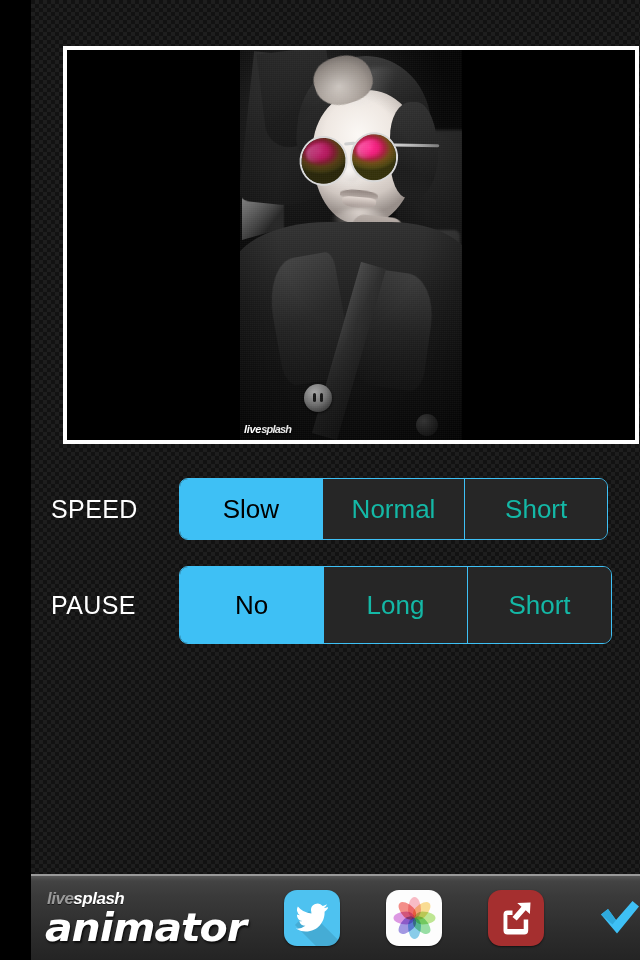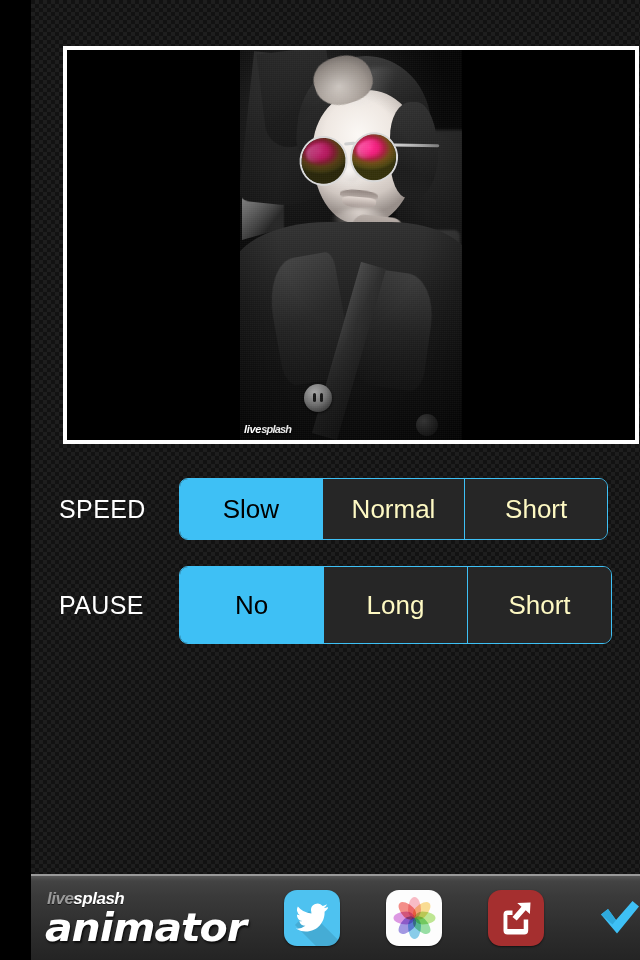--- a/index.html
+++ b/index.html
@@ -380,21 +380,21 @@
     left: 0;
     width: 640px;
     display: flex;
     align-items: center;
   }
   #row-speed { top: 478px; height: 62px; }
   #row-pause { top: 566px; height: 78px; border-radius: 6px; }
 
   .row-label {
     width: 148px;
-    padding-left: 28px;
+    padding-left: 20px;
     box-sizing: border-box;
     color: #ffffff;
     font-size: 25px;
     font-weight: normal;
     letter-spacing: 0.4px;
     line-height: 1;
   }
 
   .segmented {
     display: flex;
@@ -407,21 +407,21 @@
   }
   #seg-speed { width: 429px; }
   #seg-pause { width: 433px; }
 
   .seg {
     flex: 1 1 0;
     display: flex;
     align-items: center;
     justify-content: center;
     font-size: 26px;
-    color: #fef9c3;
+    color: #14b8a6;
     background: #262626;
     border-right: 1.6px solid #3EC0F5;
     box-sizing: border-box;
     line-height: 1;
     user-select: none;
   }
   .seg:last-child { border-right: none; }
   .seg.selected {
     background: #3EC0F5;
     color: #000000;

